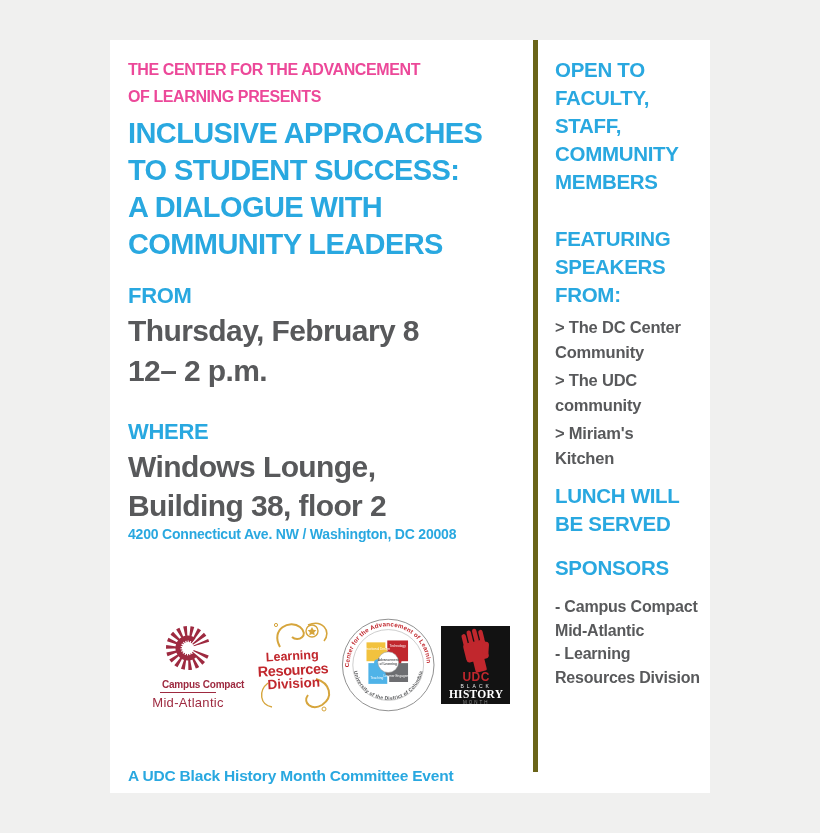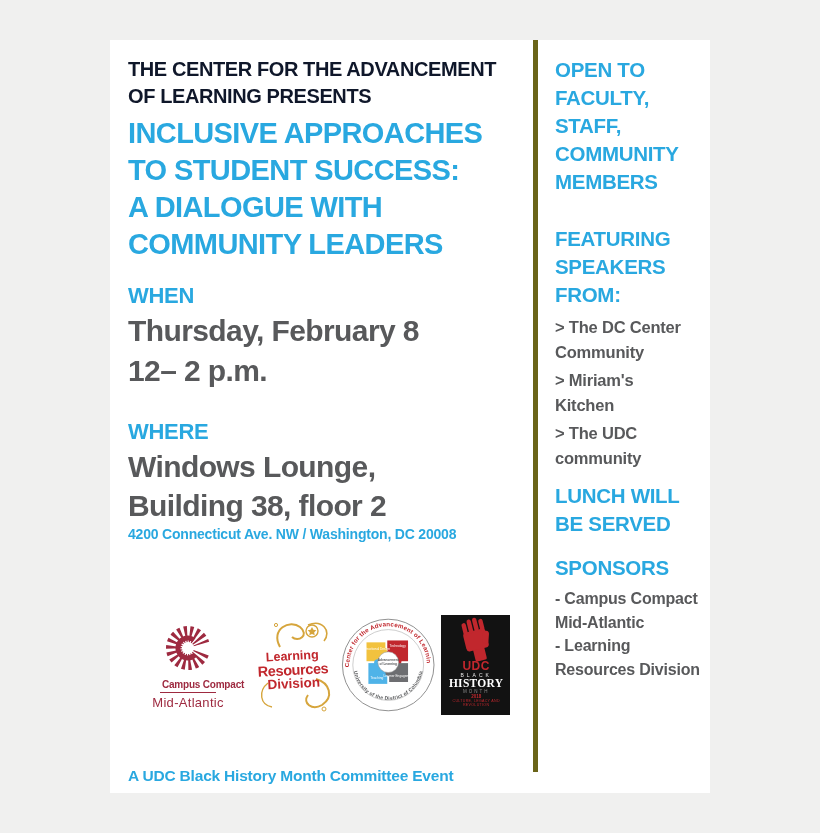--- a/index.html
+++ b/index.html
@@ -9,22 +9,22 @@
     font-family:"Liberation Sans", sans-serif;
     -webkit-font-smoothing:antialiased;
   }
   .flyer{
     position:absolute;left:110px;top:40px;width:600px;height:753px;
     background:#ffffff;
   }
   
   .main{position:absolute;left:18px;top:16px;width:400px;}
   .presenter{
-    font-weight:bold;font-size:20px;line-height:27px;
-    color:#0f172a;letter-spacing:-0.4px;
+    font-weight:bold;font-size:16px;line-height:27px;
+    color:#ec4899;letter-spacing:-0.4px;
   }
   .title{
     margin-top:5px;font-weight:bold;font-size:29px;line-height:37px;
     color:#29a8e0;letter-spacing:-0.6px;
   }
   .label-blue{
     margin-top:20px;font-weight:bold;font-size:22px;line-height:26px;
     color:#29a8e0;letter-spacing:-0.3px;
   }
   .big-dark{
@@ -58,41 +58,41 @@
   .speakers{margin-top:6px;}
   .speaker{
     font-weight:bold;font-size:16.5px;line-height:24.5px;
     color:#58595b;letter-spacing:-0.2px;margin-top:4px;
   }
   .speaker:first-child{margin-top:0;}
   .sponsor{
     font-weight:bold;font-size:16px;line-height:23.5px;
     color:#58595b;letter-spacing:-0.2px;
   }
-  .sponsors-list{margin-top:6px;}
+  .sponsors-list{margin-top:14px;}
   
   .logos{
     position:absolute;left:22px;top:575px;width:378px;height:100px;
     display:flex;align-items:center;gap:6px;
   }
   .logo-cc{width:114px;text-align:center;color:#9e2a40;}
   .logo-cc .cc-name{font-weight:bold;font-size:10px;letter-spacing:-0.2px;text-align:right;}
   .logo-cc .cc-rule{width:56px;height:1px;background:#9e2a40;margin:2px auto;}
   .logo-cc .cc-sub{font-size:13px;letter-spacing:0.3px;}
   .logo-lrd{width:86px;height:96px;position:relative;}
   .logo-lrd .lrd-text{
     position:absolute;left:2px;top:32px;width:82px;text-align:center;
     transform:rotate(-3deg);color:#c1272d;font-weight:bold;line-height:14px;
   }
   .lrd-l1{font-size:12.5px;}
   .lrd-l2{font-size:14.5px;letter-spacing:-0.4px;}
   .lrd-l3{font-size:13.5px;}
   .logo-seal{width:96px;height:96px;}
   .logo-udc{
-    width:70px;height:100px;background:#121212;position:relative;
+    width:70px;height:78px;background:#121212;position:relative;
     text-align:center;overflow:hidden;
   }
   .udc-fist{position:absolute;left:15px;top:2px;width:40px;height:46px;}
   .udc-udc{position:absolute;left:0;top:44px;width:70px;color:#c1272d;font-weight:bold;font-size:12px;letter-spacing:0.5px;}
   .udc-black{position:absolute;left:0;top:57px;width:70px;color:#e8e8e8;font-size:5px;letter-spacing:3px;}
   .udc-history{position:absolute;left:0;top:62px;width:70px;color:#ffffff;font-weight:bold;font-size:11.5px;letter-spacing:0.3px;font-family:Liberation Serif, serif;}
   .udc-month{position:absolute;left:0;top:74px;width:70px;color:#8a8a8a;font-size:4.5px;letter-spacing:2px;}
   .udc-year{position:absolute;left:0;top:79px;width:70px;color:#c1272d;font-weight:bold;font-size:4.5px;}
   .udc-tagline{position:absolute;left:0;top:84px;width:70px;color:#c1272d;font-size:3.6px;letter-spacing:0.3px;}
 </style>
@@ -106,21 +106,21 @@
       <div>THE CENTER FOR THE ADVANCEMENT</div>
       <div>OF LEARNING PRESENTS</div>
     </div>
     <div class="title">
       <div>INCLUSIVE APPROACHES</div>
       <div>TO STUDENT SUCCESS:</div>
       <div>A DIALOGUE WITH</div>
       <div>COMMUNITY LEADERS</div>
     </div>
 
-    <div class="label-blue">WHEN</div>
+    <div class="label-blue">FROM</div>
     <div class="big-dark">
       <div>Thursday, February 8</div>
       <div>12– 2 p.m.</div>
     </div>
 
     <div class="label-blue where">WHERE</div>
     <div class="big-dark where-lines">
       <div>Windows Lounge,</div>
       <div>Building 38, floor 2</div>
     </div>
@@ -229,26 +229,26 @@
       <div>SPEAKERS</div>
       <div>FROM:</div>
     </div>
 
     <div class="speakers">
       <div class="speaker">
         <div>&gt; The DC Center</div>
         <div>Community</div>
       </div>
       <div class="speaker">
+        <div>&gt; The UDC</div>
+        <div>community</div>
+      </div>
+      <div class="speaker">
         <div>&gt; Miriam's</div>
         <div>Kitchen</div>
-      </div>
-      <div class="speaker">
-        <div>&gt; The UDC</div>
-        <div>community</div>
       </div>
     </div>
 
     <div class="side-heading lunch">
       <div>LUNCH WILL</div>
       <div>BE SERVED</div>
     </div>
 
     <div class="side-heading sponsors-label">SPONSORS</div>
     <div class="sponsors-list">

